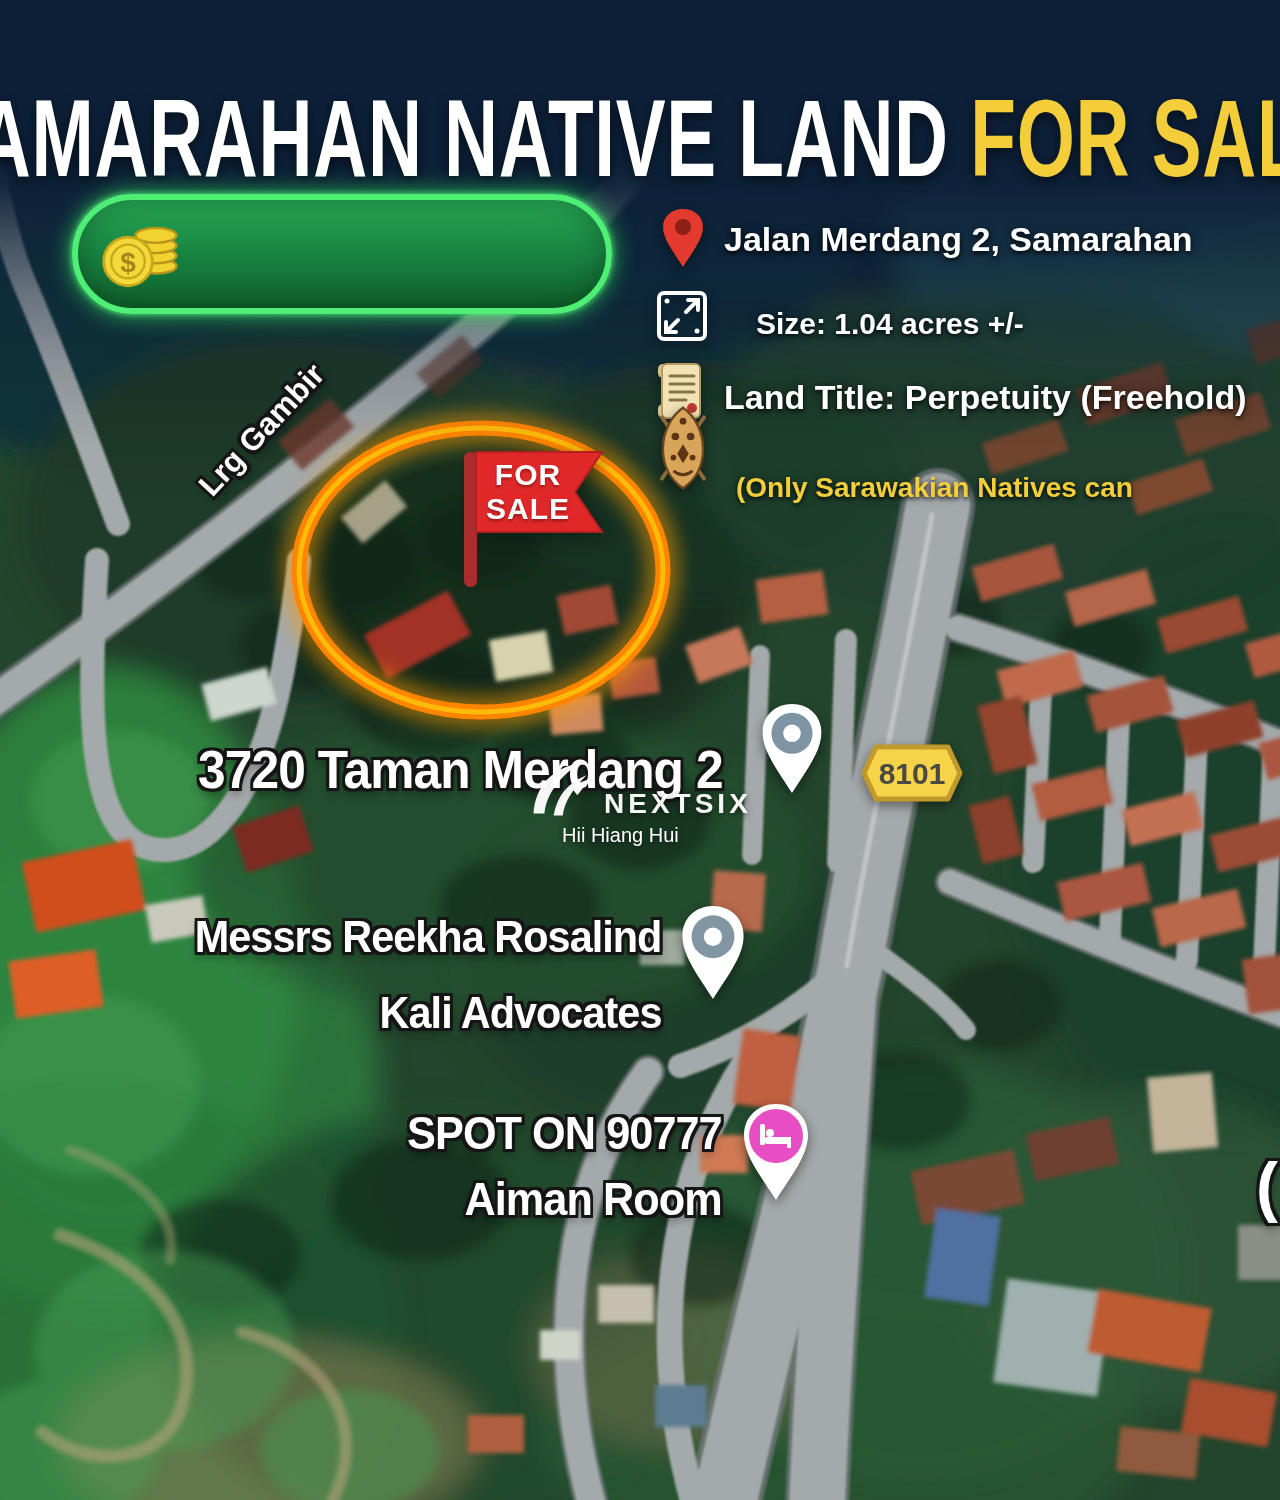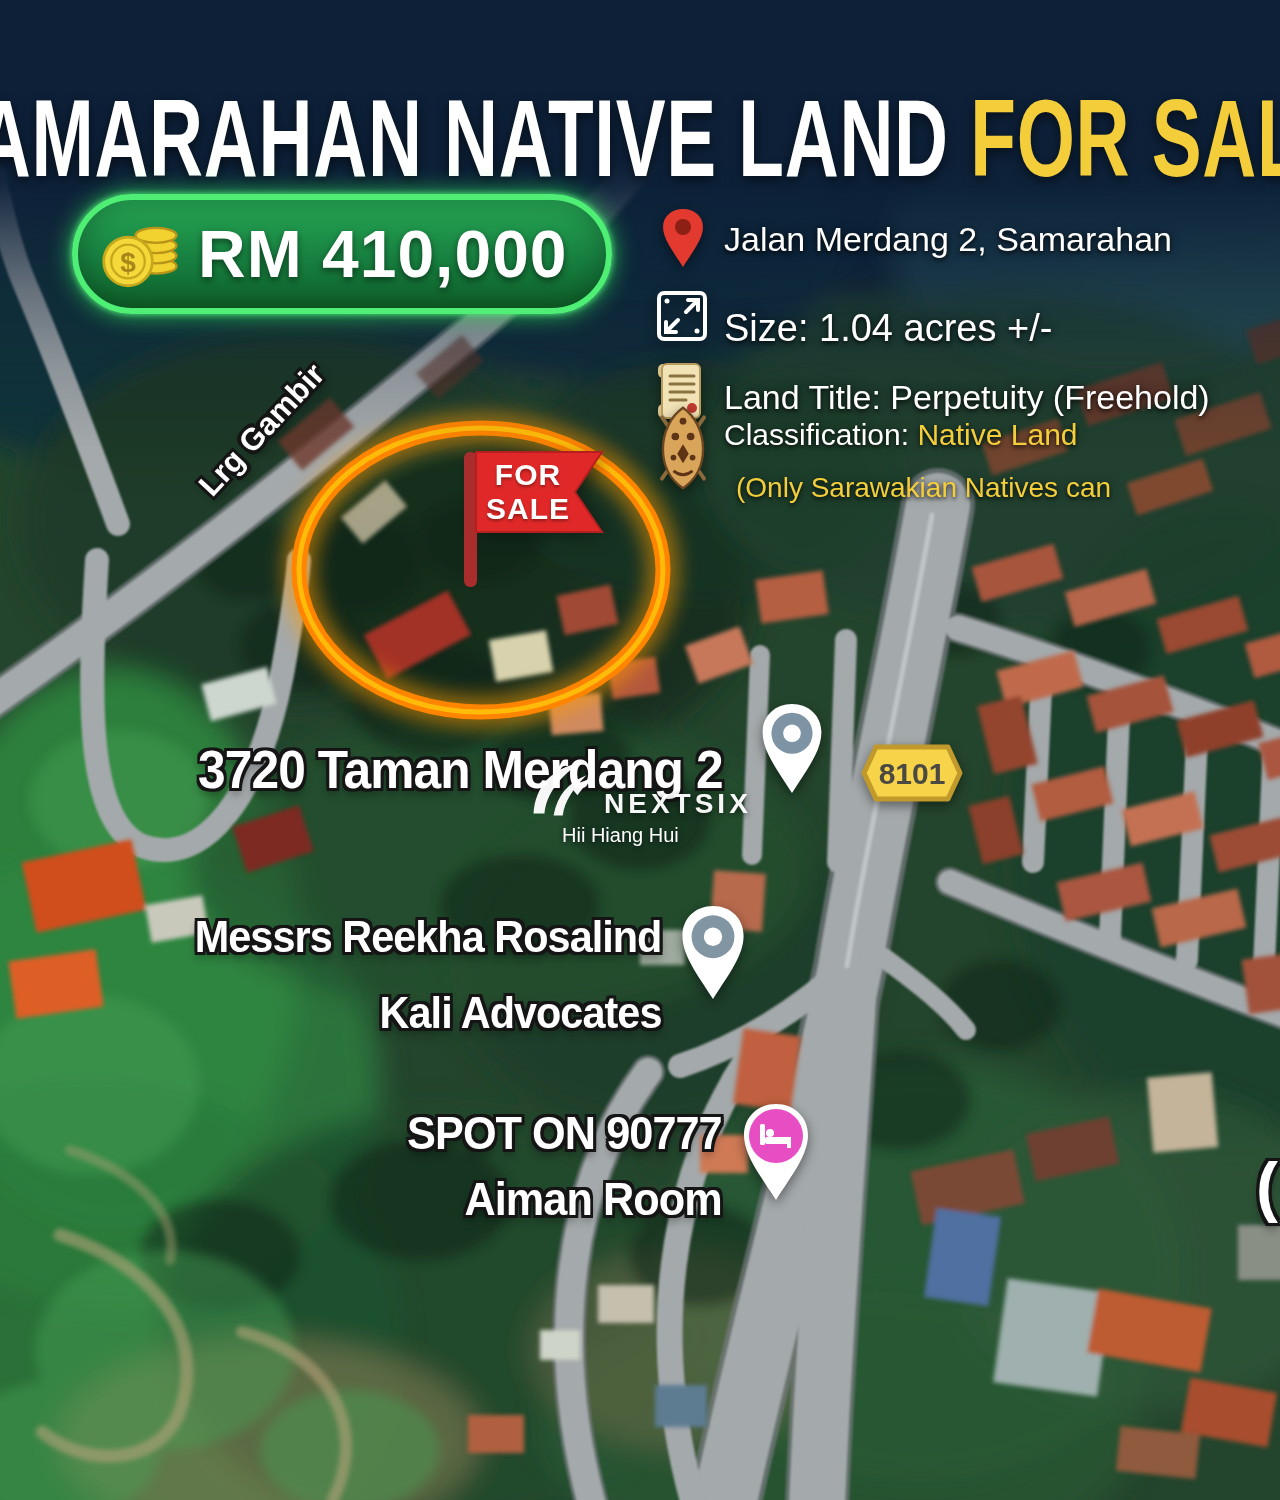--- a/index.html
+++ b/index.html
@@ -27,21 +27,21 @@
   
   #price-pill{left:72px;top:194px;width:540px;height:120px;border-radius:64px;
     background:linear-gradient(180deg,#27a855 0%,#178040 55%,#0f6129 100%);
     border:6px solid #4fee75;
     box-shadow:0 0 24px rgba(46,224,90,.85),0 0 6px rgba(120,255,160,.9),inset 0 0 28px rgba(0,0,0,.30);
     display:flex;align-items:center;padding-left:22px;box-sizing:border-box;}
   #price-text{font-size:66px;font-weight:bold;color:#fff;margin-left:14px;letter-spacing:1px;
     text-shadow:0 3px 7px rgba(0,0,0,.5);}
 
   
-  .info-text{position:absolute;color:#fff;font-weight:normal;
+  .info-text{position:absolute;color:#fff;font-weight:bold;
     text-shadow:0 2px 4px rgba(0,0,0,.8),0 0 12px rgba(0,0,0,.45);white-space:nowrap;}
   .yellow{color:#f3ce3a;}
 
   
   .map-label{position:absolute;color:#fff;font-weight:bold;white-space:nowrap;
     text-shadow:
       -3px -3px 0 #151515, 3px -3px 0 #151515, -3px 3px 0 #151515, 3px 3px 0 #151515,
       -3px 0 0 #151515, 3px 0 0 #151515, 0 -3px 0 #151515, 0 3px 0 #151515,
       0 6px 10px rgba(0,0,0,.45);}
 
@@ -272,41 +272,40 @@
       <g stroke="#b8941a" stroke-width="2.5" fill="#f2d22e">
         <ellipse cx="60" cy="55" rx="22" ry="8"></ellipse>
           <ellipse cx="60" cy="44" rx="22" ry="8"></ellipse>
         <ellipse cx="60" cy="33" rx="22" ry="8"></ellipse>
           <ellipse cx="60" cy="22" rx="22" ry="8"></ellipse>
       </g>
       <circle cx="30" cy="50" r="26" fill="#f5d93a" stroke="#c7a81c" stroke-width="3"></circle>
       <circle cx="30" cy="50" r="18" fill="none" stroke="#c7a81c" stroke-width="2.5"></circle>
       <text x="30" y="61" text-anchor="middle" font-size="30" font-weight="bold" fill="#a8861a" font-family="Liberation Sans, sans-serif">$</text>
     </svg>
-    <span id="price-text">RM 410,000</span>
   </div>
 
   <svg class="abs soft-shadow" style="left:658px;top:206px" width="50" height="64" viewBox="0 0 50 64">
     <path d="M25 61 C15 45 5 33 5 21 C5 10 14 3 25 3 C36 3 45 10 45 21 C45 33 35 45 25 61 Z" fill="#e23a2e"></path>
     <circle cx="25" cy="21" r="8" fill="#8c1f16"></circle>
   </svg>
   <div class="info-text" style="left:724px;top:220px;font-size:34px">Jalan Merdang 2, Samarahan</div>
 
   <svg class="abs soft-shadow" style="left:656px;top:290px" width="52" height="52" viewBox="0 0 52 52">
     <rect x="3" y="3" width="46" height="46" rx="5" fill="none" stroke="#fff" stroke-width="4"></rect>
     <g stroke="#fff" stroke-width="4" stroke-linecap="round" fill="none">
       <path d="M30 22 L42 10"></path>
         <path d="M32 10 h10 v10"></path>
       <path d="M22 30 L10 42"></path>
         <path d="M10 32 v10 h10"></path>
     </g>
     <circle cx="11" cy="11" r="2.5" fill="#fff"></circle>
       <circle cx="41" cy="41" r="2.5" fill="#fff"></circle>
   </svg>
-  <div class="info-text" style="left:724px;top:307px;font-size:38px">Size: 1.04 acres +/-</div>
+  <div class="info-text" style="left:756px;top:307px;font-size:30px">Size: 1.04 acres +/-</div>
 
   <svg class="abs soft-shadow" style="left:654px;top:360px" width="54" height="62" viewBox="0 0 54 62">
     <rect x="4" y="4" width="10" height="14" rx="5" fill="#d9c38c"></rect>
     <rect x="4" y="44" width="10" height="14" rx="5" fill="#d9c38c"></rect>
     <rect x="8" y="4" width="38" height="54" rx="5" fill="#f1e3b6" stroke="#b89c5e" stroke-width="2"></rect>
     <g stroke="#8a7340" stroke-width="3" stroke-linecap="round">
       <line x1="16" y1="16" x2="40" y2="16"></line>
         <line x1="16" y1="24" x2="40" y2="24"></line>
       <line x1="16" y1="32" x2="40" y2="32"></line>
         <line x1="16" y1="40" x2="32" y2="40"></line>
@@ -324,23 +323,20 @@
     <g fill="#5e3416">
       <circle cx="22" cy="34" r="4"></circle>
         <circle cx="38" cy="34" r="4"></circle>
       <path d="M30 42 l6 10 -6 10 -6 -10 z"></path>
       <circle cx="20" cy="56" r="3"></circle>
         <circle cx="40" cy="56" r="3"></circle>
       <circle cx="30" cy="18" r="3.5"></circle>
     </g>
     <path d="M20 70 Q30 78 40 70" stroke="#5e3416" stroke-width="3" fill="none"></path>
   </svg>
-  <div class="info-text" style="left:724px;top:418px;font-size:30px">
-    <span>Classification: </span><span class="yellow">Native Land</span>
-  </div>
   <div class="info-text yellow" style="left:736px;top:472px;font-size:28px">(Only Sarawakian Natives can</div>
 
   <div class="map-label" id="label-gambir">Lrg Gambir</div>
 
   <div class="map-label" id="label-taman">3720 Taman Merdang 2</div>
 
   <div class="map-label" id="label-advocates">
     <div>Messrs Reekha Rosalind</div>
     <div class="l2">Kali Advocates</div>
   </div>

